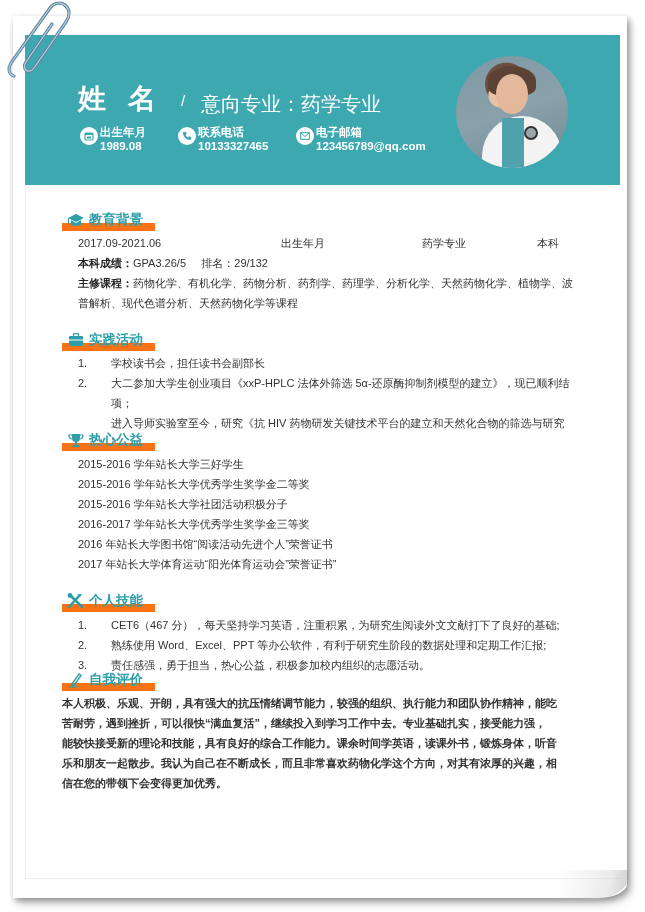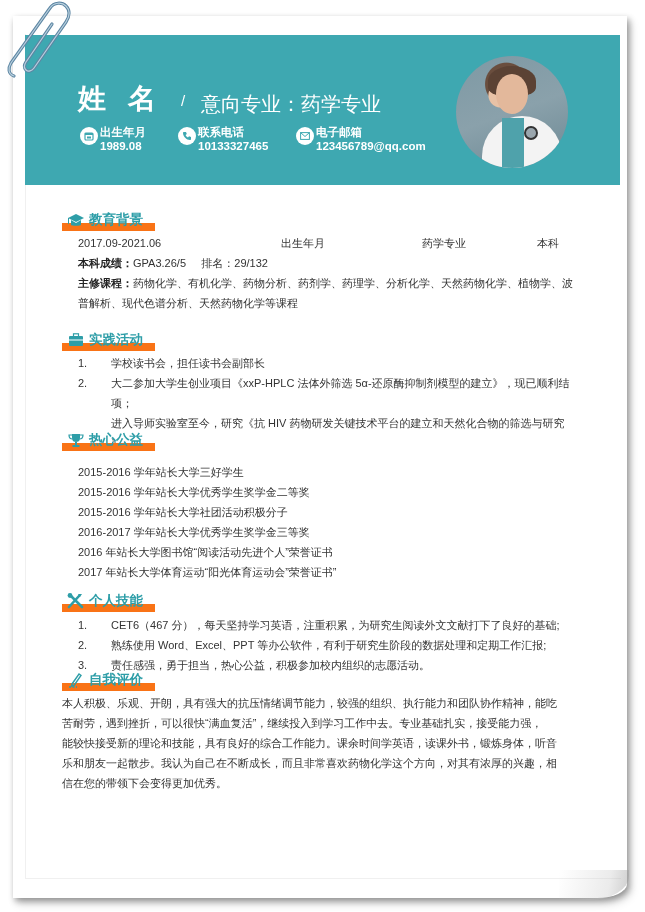--- a/index.html
+++ b/index.html
@@ -91,21 +91,21 @@
 
     .row { font-size: 11px; color: #333; line-height: 20px; gap: 9px; }
     .bold { font-weight: bold; color: #222; margin-top: 41px; }
     .edu-line { display: flex; padding-left: 16px; }
     .edu-line span { display: inline-block; }
 
     .indent { padding-left: 16px; }
     .num-item { display: flex; padding-left: 16px; }
     .num-item .n { width: 24px; flex-shrink: 0; }
 
-    .para { padding-left: 0px; font-size: 11px; line-height: 20px; color: #333; }
+    .para { padding-left: 0px; font-size: 11px; line-height: 20px; color: #333; font-weight: bold; }
   </style>
 </head>
 <body>
 
 <div class="stage">
   <div class="paper">
     <div class="inner"></div>
     <div class="paper-curl"></div>
   </div>
 
@@ -222,21 +222,21 @@
       <span class="hicon">
         <svg width="16" height="15" viewBox="0 0 16 15">
             <path d="M4 1 L12 1 L12 5 C12 8 10 9 8 9 C6 9 4 8 4 5 Z" fill="#2e9ea8"></path>
             <path d="M4 2 L1 2 C1 5 2.5 6 4.5 6 M12 2 L15 2 C15 5 13.5 6 11.5 6" fill="none" stroke="#2e9ea8" stroke-width="1.2"></path>
             <rect x="7" y="9" width="2" height="3" fill="#2e9ea8"></rect>
             <rect x="4.5" y="12" width="7" height="2" fill="#2e9ea8"></rect>
           </svg>
       </span>
       <span class="sec-title">热心公益</span>
     </div>
-    <div style="margin-top:10px;">
+    <div style="margin-top:2px;">
       <div class="row indent">2015-2016 学年站长大学三好学生</div>
       <div class="row indent">2015-2016 学年站长大学优秀学生奖学金二等奖</div>
       <div class="row indent">2015-2016 学年站长大学社团活动积极分子</div>
       <div class="row indent">2016-2017 学年站长大学优秀学生奖学金三等奖</div>
       <div class="row indent">2016 年站长大学图书馆“阅读活动先进个人”荣誉证书</div>
       <div class="row indent">2017 年站长大学体育运动“阳光体育运动会”荣誉证书”</div>
     </div>
   </div>
 
   <div class="section" style="top:592px;">

